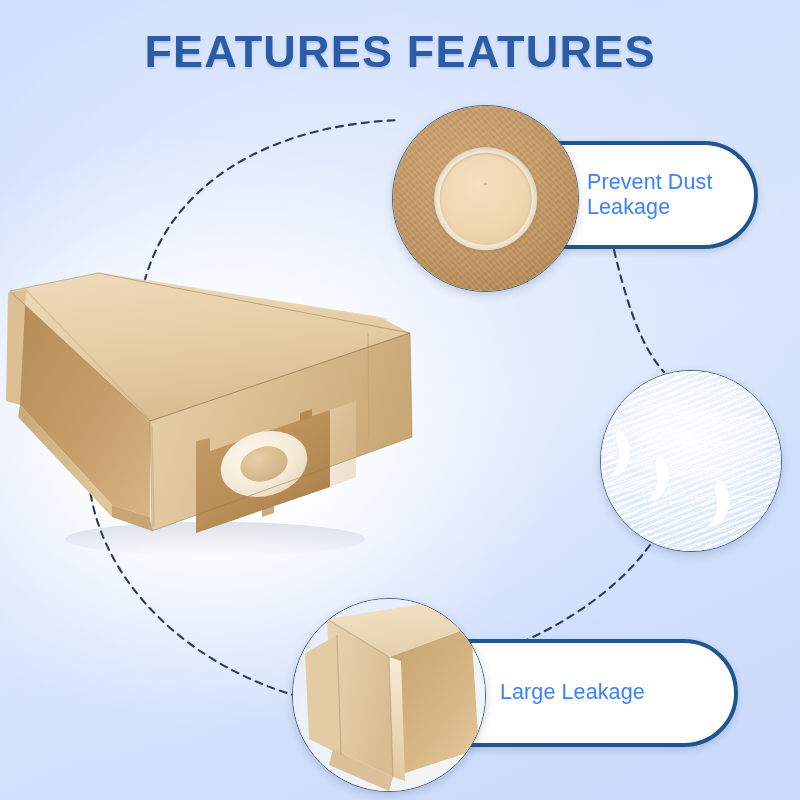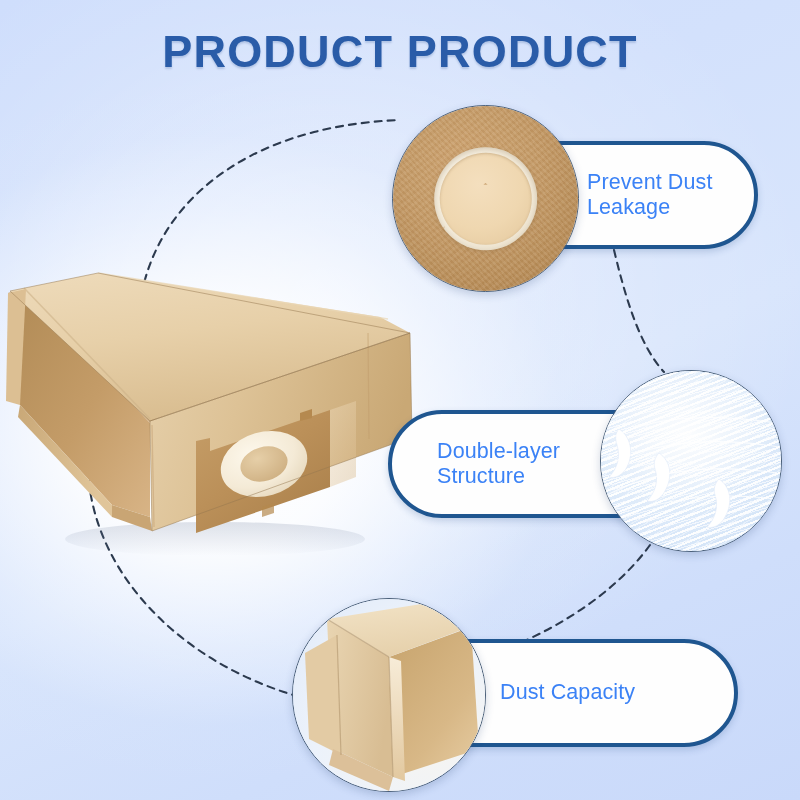--- a/index.html
+++ b/index.html
@@ -116,21 +116,21 @@
   .corner-bg{background:radial-gradient(circle at 70% 70%, #f7f5f0 0%, #ecf2fb 60%, #dde8f8 100%);}
 
   
   #product{position:absolute;left:0px;top:255px;width:420px;height:310px;z-index:2;}
 </style>
 </head>
 <body>
 
 <div id="stage">
 
-  <div class="title">PRODUCT PRODUCT</div>
+  <div class="title">FEATURES FEATURES</div>
 
   <svg class="layer under" viewBox="0 0 800 800">
     <g fill="none" stroke="#2c3a4e" stroke-width="2.1" stroke-dasharray="7 6" stroke-linecap="round">
       <path d="M138,320 C146,206 244,126 400,120"></path>
       <path d="M614,250 C626,300 640,346 664,372"></path>
       <path d="M650,545 C610,600 540,640 472,661"></path>
       <path d="M88,455 C84,560 170,660 300,697"></path>
     </g>
   </svg>
 
@@ -222,45 +222,41 @@
 Leakage</div>
   </div>
   <div class="circ" id="circle-1">
     <div class="fill kraft-disc"></div>
     <div class="fill kraft-grain"></div>
     <div class="ring-cream"></div>
     <div class="cap-center"></div>
     <div class="cap-chevron"></div>
   </div>
 
-  <div class="pill" id="pill-2">
-    <div class="pill-text">Double-layer
-Structure</div>
-  </div>
   <div class="circ" id="circle-2">
     <div class="fill fiber-bg"></div>
     <div class="fill fiber-strokes"></div>
     <div class="fill fiber-soft"></div>
     <svg class="fill" viewBox="0 0 180 180">
       <g fill="#ffffff" stroke="#dfeaf8" stroke-width="0.6">
         <path d="M18,58 C30,66 33,82 26,96 C22,104 14,108 8,106 C16,98 20,86 16,74 C14,68 14,62 18,58 Z"></path>
         <path d="M58,82 C70,90 72,106 64,120 C60,128 52,132 46,130 C54,122 58,110 54,98 C52,92 54,86 58,82 Z"></path>
         <path d="M118,108 C130,116 132,132 124,146 C120,154 112,158 106,156 C114,148 118,136 114,124 C112,118 114,112 118,108 Z"></path>
       </g>
       <g fill="none" stroke="#ffffff" stroke-width="1.1" opacity=".8">
         <path d="M4,70 C44,48 96,40 176,52"></path>
         <path d="M2,96 C48,72 104,64 178,76"></path>
         <path d="M6,124 C52,100 110,92 176,102"></path>
         <path d="M10,150 C58,128 112,120 174,128"></path>
       </g>
     </svg>
   </div>
 
   <div class="pill" id="pill-3">
-    <div class="pill-text">Dust Capacity</div>
+    <div class="pill-text">Large Leakage</div>
   </div>
   <div class="circ" id="circle-3">
     <div class="fill corner-bg"></div>
     <svg class="fill" viewBox="0 0 192 192">
       <defs>
         <linearGradient id="cTop" x1="0" y1="0" x2="0.3" y2="1">
           <stop offset="0%" stop-color="#f3e4c8"></stop>
           <stop offset="100%" stop-color="#e6d1ac"></stop>
         </linearGradient>
         <linearGradient id="cLeft" x1="0" y1="0" x2="1" y2="0.4">

